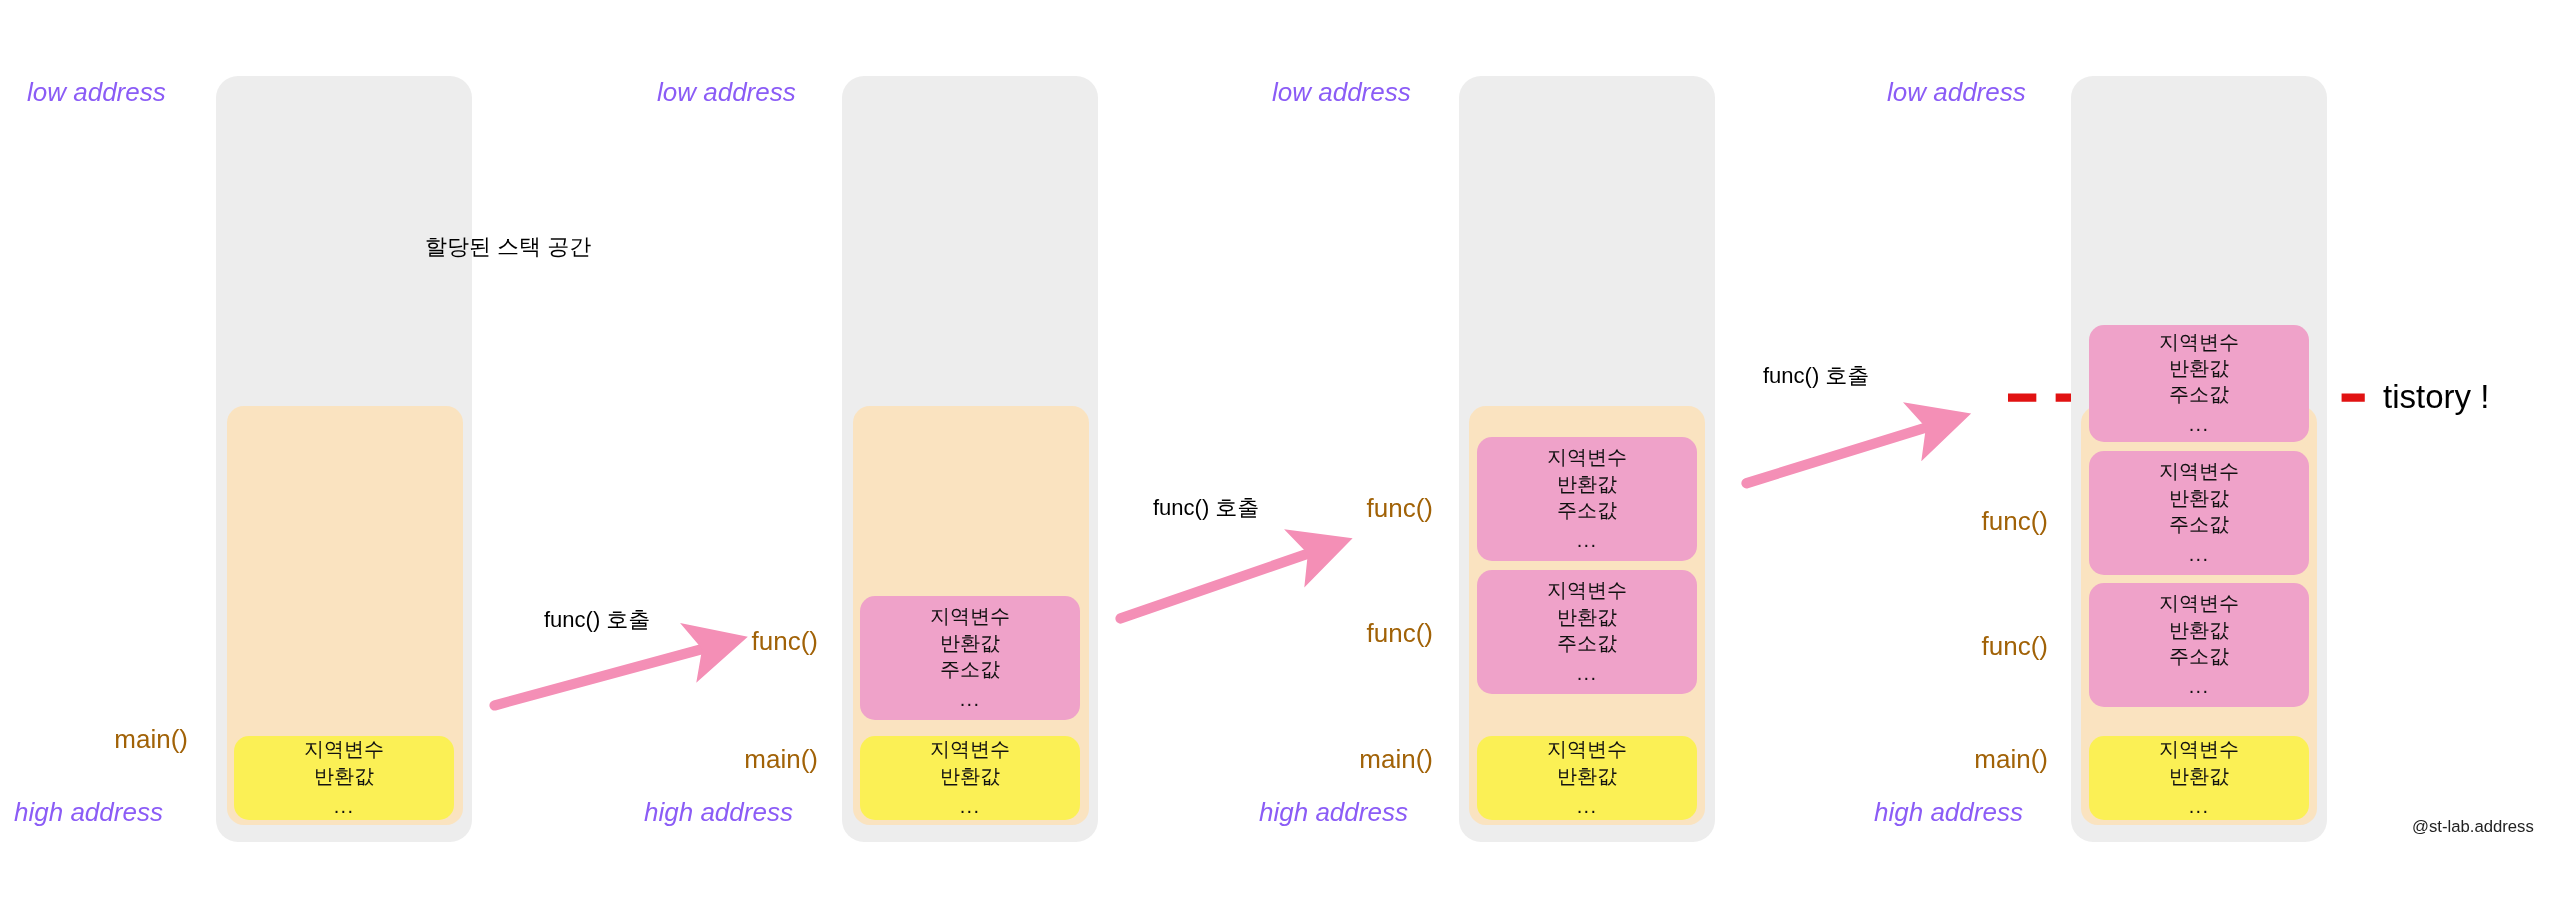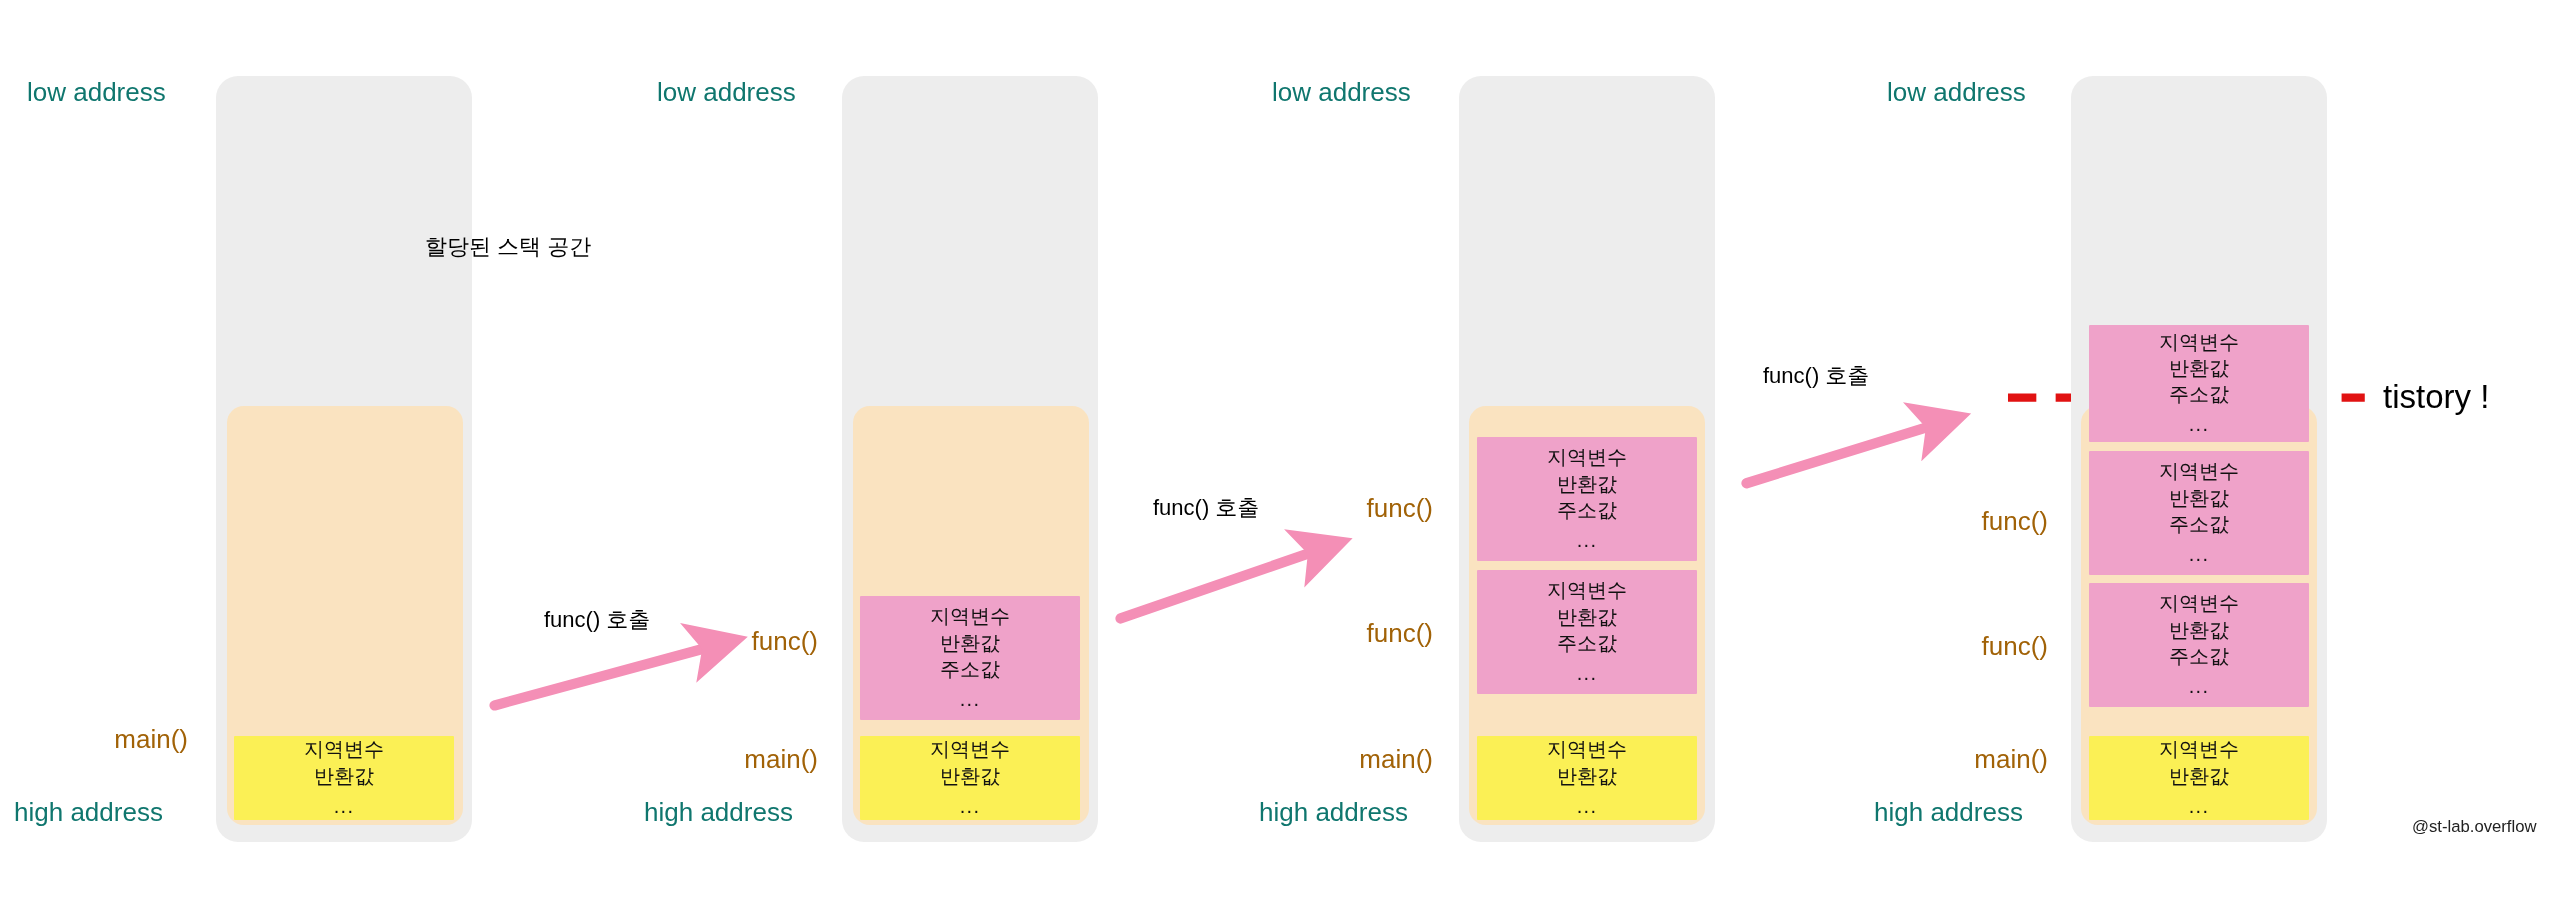--- a/index.html
+++ b/index.html
@@ -22,21 +22,21 @@
     background:#ededed;
     border-radius:22px;
   }
   .alloc-region{
     position:absolute;
     background:#fae3c0;
     border-radius:16.7px;
   }
   .frame-box{
     position:absolute;
-    border-radius:1px;
+    border-radius:15px;
     display:flex;
     flex-direction:column;
     align-items:center;
     justify-content:center;
     box-sizing:border-box;
     line-height:1.05;
   }
   .frame-box.pink{background:#efa2c9;}
   .frame-box.yellow{background:#fbf055;}
   .frame-box .ln{
@@ -51,22 +51,23 @@
     font-size:20px;
     letter-spacing:1.3px;
     margin-top:6.4px;
   }
 
   
   .addr-label{
     position:absolute;
     font-size:26px;
     font-weight:400;
-    color:#0f766e;
-    white-space:nowrap;
+    color:#8b5cf6;
+    white-space:nowrap;
+    font-style:italic;
   }
   .fn-label{
     position:absolute;
     font-size:26px;
     font-weight:400;
     color:#a16207;
     white-space:nowrap;
     text-align:right;
   }
 
@@ -246,16 +247,16 @@
 
     <div class="addr-label" style="left:1887px;top:77px;">low address</div>
     <div class="addr-label" style="left:1874px;top:797px;">high address</div>
     <div class="fn-label" style="left:1958px;top:506px;width:90px;">func()</div>
     <div class="fn-label" style="left:1958px;top:631px;width:90px;">func()</div>
     <div class="fn-label" style="left:1958px;top:744px;width:90px;">main()</div>
   </div>
 
   <div class="overflow-text" style="left:2383px;top:378px;">tistory !</div>
 
-  <div class="watermark" style="left:2412px;top:817px;">@st-lab.overflow</div>
+  <div class="watermark" style="left:2412px;top:817px;">@st-lab.address</div>
 
 </div>
 
 
 </body></html>

